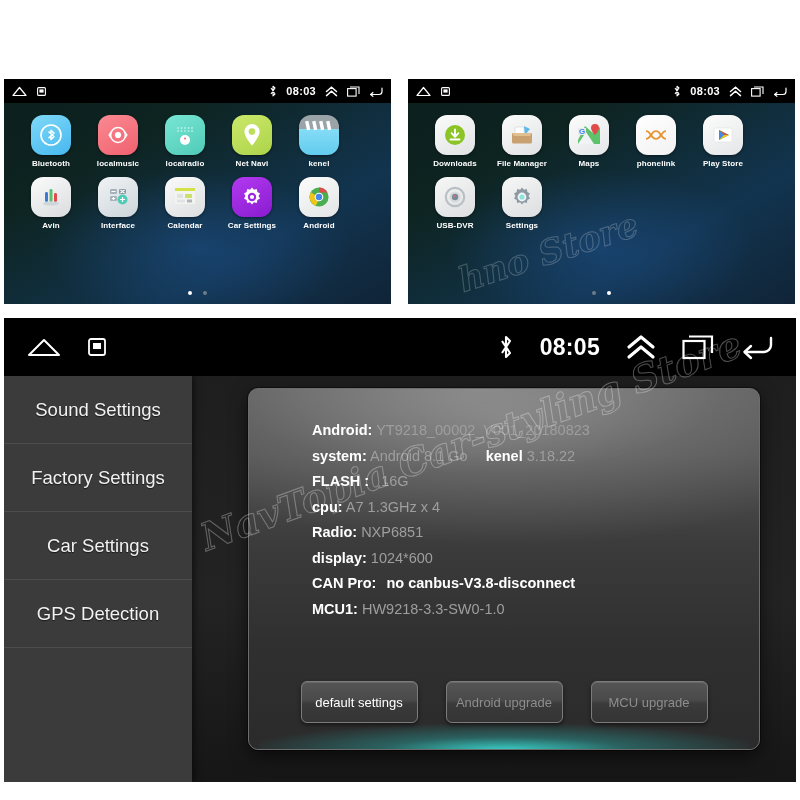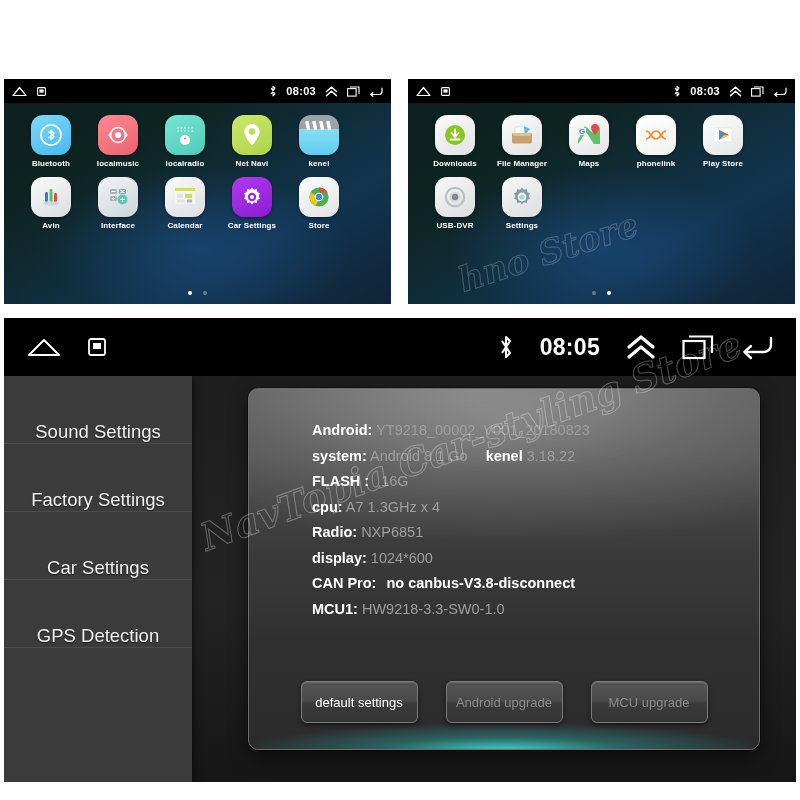--- a/index.html
+++ b/index.html
@@ -115,21 +115,21 @@
   .sidebar {
     width: 188px;
     background: #3b3b3b;
     flex-shrink:0;
     position:relative;
     z-index:2;
     box-shadow: 2px 0 7px rgba(0,0,0,.55);
   }
   .side-item {
     height: 68px;
-    display:flex; align-items:flex-end; justify-content:center;
+    display:flex; align-items:center; justify-content:center;
     color:#f2f2f2;
     font-size: 18.5px;
     border-bottom: 1px solid #4c4c4c;
     background: #3b3b3b;
     position: relative;
     text-shadow: 0 1px 1px rgba(0,0,0,.6);
   }
   .side-item.active {
     background: linear-gradient(180deg,#9a9a9a 0%, #6b6b6b 22%, #1d4a4c 48%, #018e92 78%, #03b2b4 100%);
     border-top: 1px solid #7fdcdc;
@@ -395,21 +395,21 @@
           <div class="app">
             <div class="tile" style="background:linear-gradient(150deg,#FCFCFC,#E2E4E5)">
               <svg width="26" height="26" viewBox="0 0 26 26">
                   <circle cx="13" cy="13" r="9.6" fill="#4BAE4F"></circle>
                   <path d="M13 3.4 A9.6 9.6 0 0 1 21.4 8.4 L13 8.4 Z" fill="#E04B4B"></path>
                   <path d="M5 8.2 A9.6 9.6 0 0 0 9.6 21.9 L13.8 14 Z" fill="#F0C419"></path>
                   <circle cx="13" cy="13" r="4.3" fill="#fff"></circle>
                   <circle cx="13" cy="13" r="3.2" fill="#4587ED"></circle>
                 </svg>
             </div>
-            <div class="lbl">Store</div>
+            <div class="lbl">Android</div>
           </div>
         </div>
       </div>
 
       <div class="dots">
         <span class="dot on"></span>
         <span class="dot"></span>
       </div>
     </div>
 

